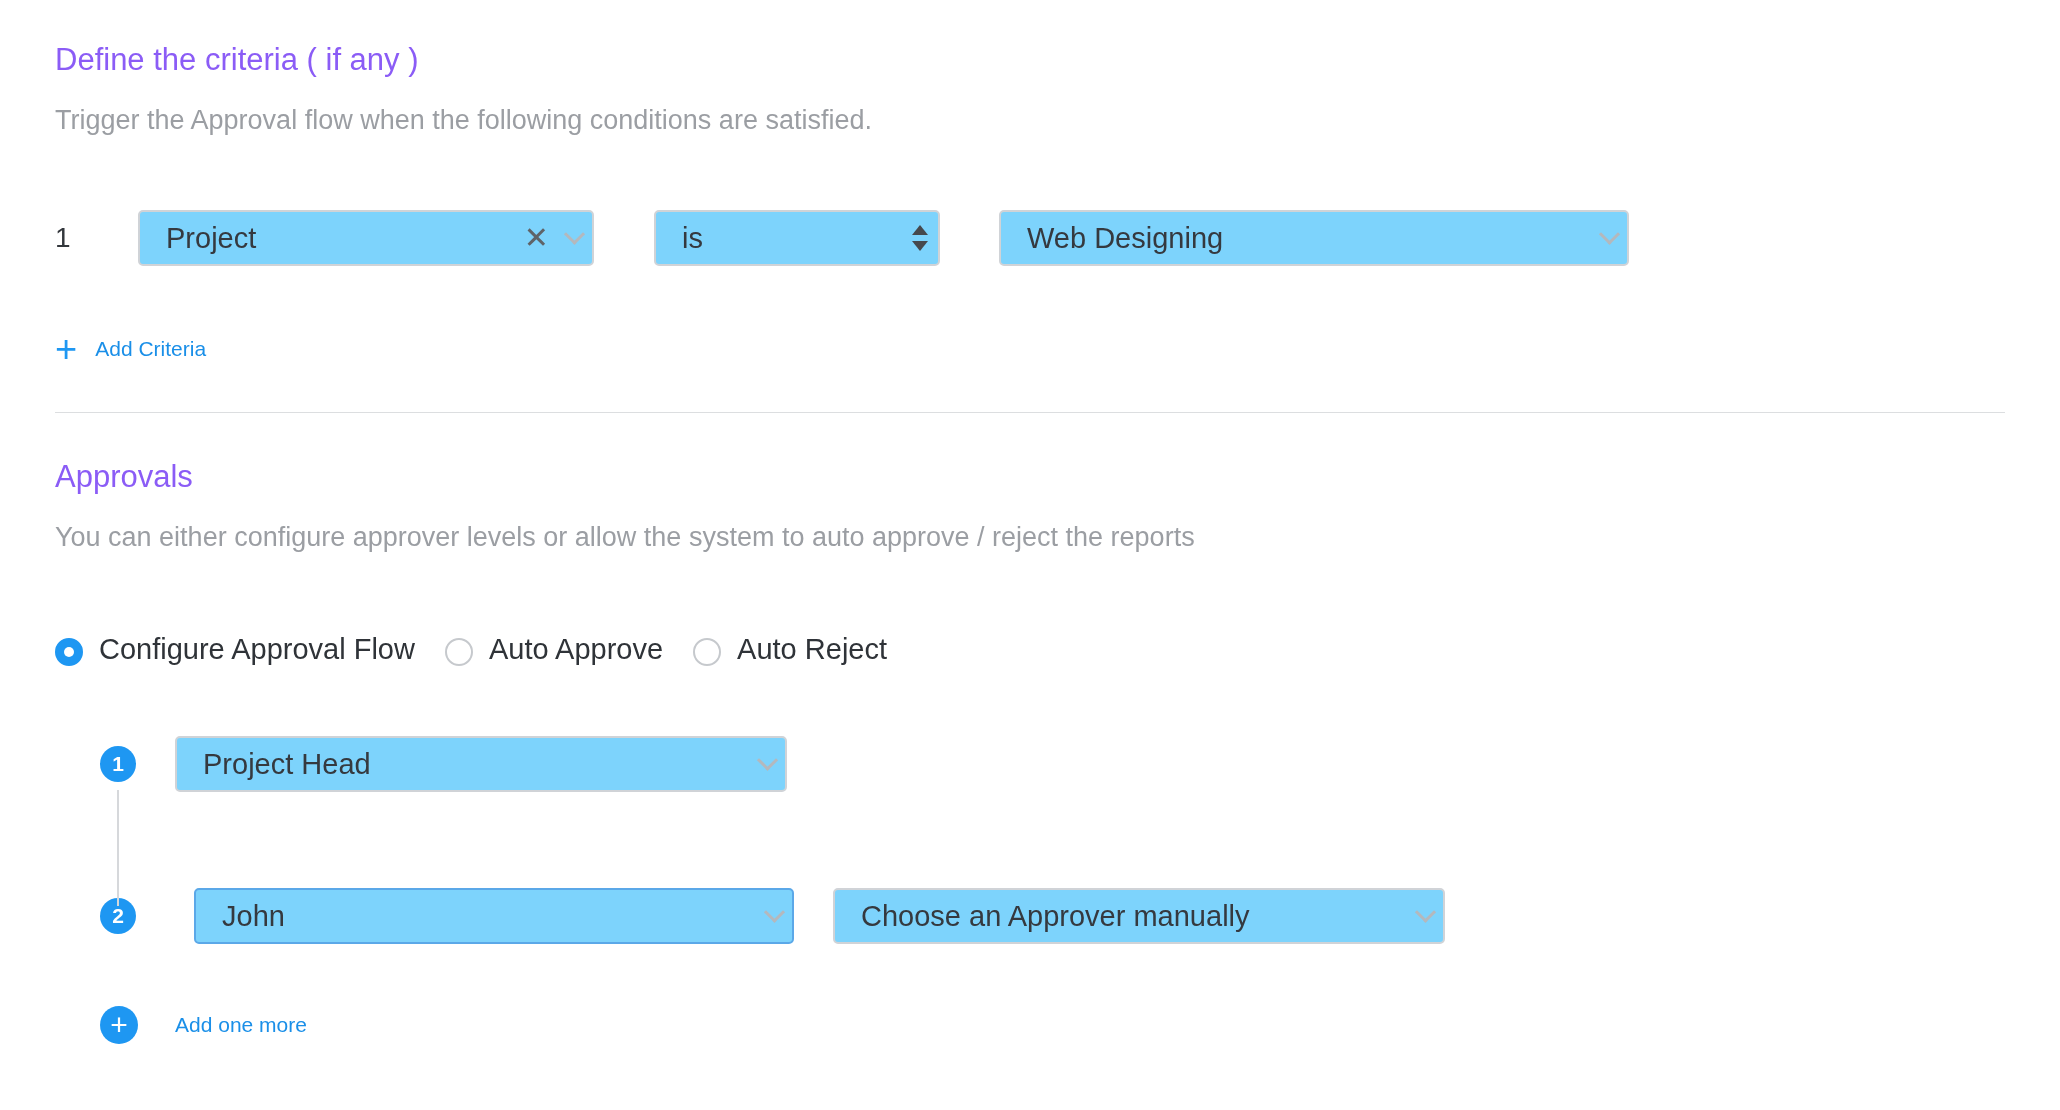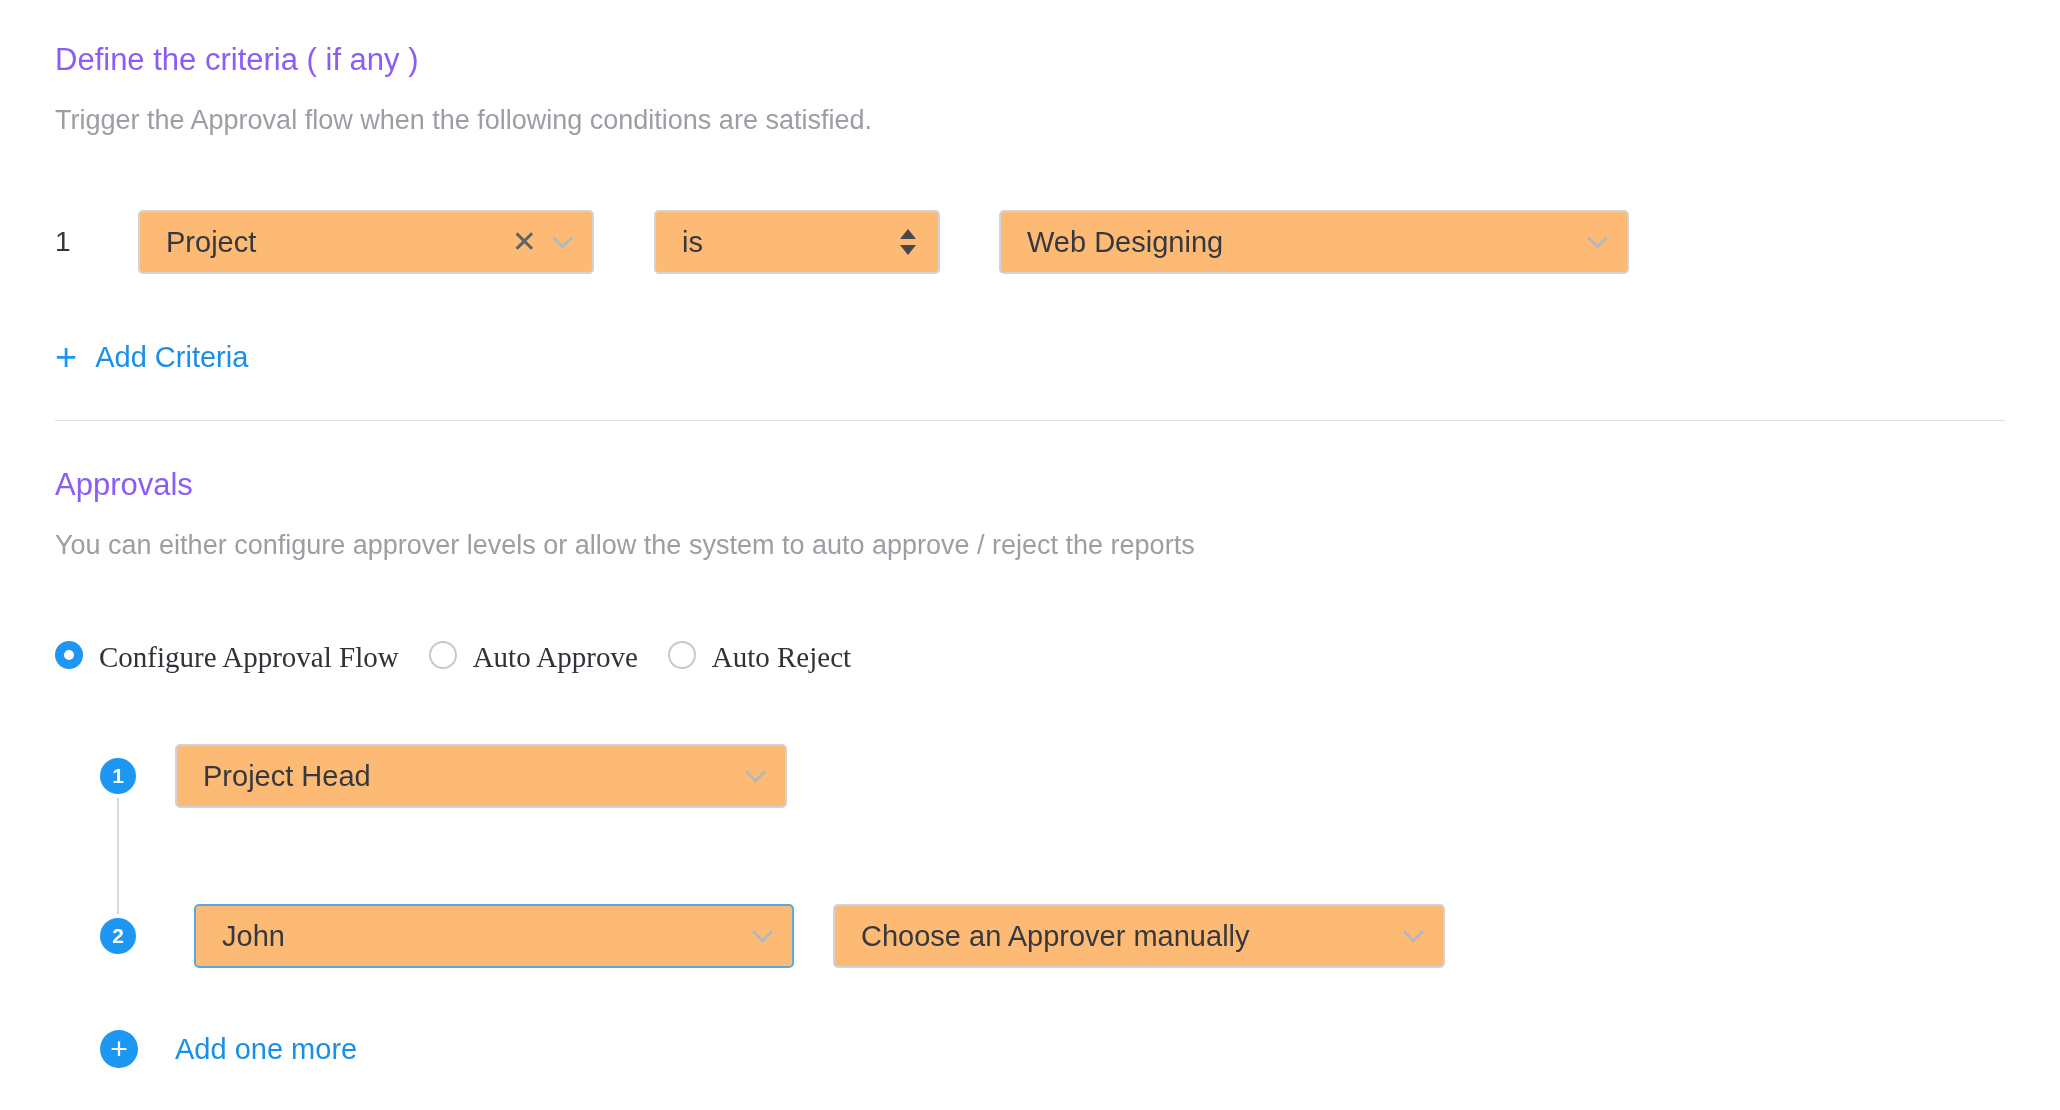--- a/index.html
+++ b/index.html
@@ -49,28 +49,28 @@
     border: 2px solid #c9cbce;
     border-radius: 5px;
     font-family: inherit;
     font-size: 29px;
     color: #43474d;
     text-align: left;
     padding: 0 0 0 30px;
     cursor: pointer;
   }
   .select {
-    height: 64px;
+    height: 56px;
     border: 2px solid #d0d3d7;
     border-radius: 5px;
-    background: #fdba74;
+    background: #7dd3fc;
     display: flex;
     align-items: center;
     justify-content: space-between;
-    padding: 0 22px 0 26px;
+    padding: 0 10px 0 26px;
     font-size: 29px;
     color: #35393f;
     cursor: pointer;
   }
   .field-select { margin-left: 63px; width: 456px; }
   .op-select    { margin-left: 60px; width: 286px; }
   .value-select { margin-left: 59px; width: 630px; }
 
   .select-icons { display: flex; align-items: center; }
   .close-x {
@@ -103,44 +103,43 @@
   }
   .plus-glyph {
     color: #1e97f2;
     font-size: 38px;
     font-weight: 300;
     line-height: 34px;
   }
   .link-text {
     margin-left: 18px;
     color: #1a8fe8;
-    font-size: 29px;
+    font-size: 21px;
     line-height: 34px;
   }
 
   .divider {
     border: none;
     border-top: 1px solid #dcdee0;
     margin-top: 46px;
   }
 
   
   .approvals h1.section-title { margin-top: 46px; }
 
   .radio-row {
     margin-top: 80px;
     display: flex;
     align-items: center;
   }
   .radio-option {
     display: flex;
-    align-items: flex-start;
+    align-items: flex-end;
     margin-right: 30px;
     cursor: pointer;
-    font-family: Liberation Serif, serif;
   }
   .radio {
     width: 28px; height: 28px;
     border-radius: 50%;
     background: #ffffff;
     border: 2px solid #c6c9cd;
     display: flex;
     align-items: center;
     justify-content: center;
     flex: 0 0 auto;

